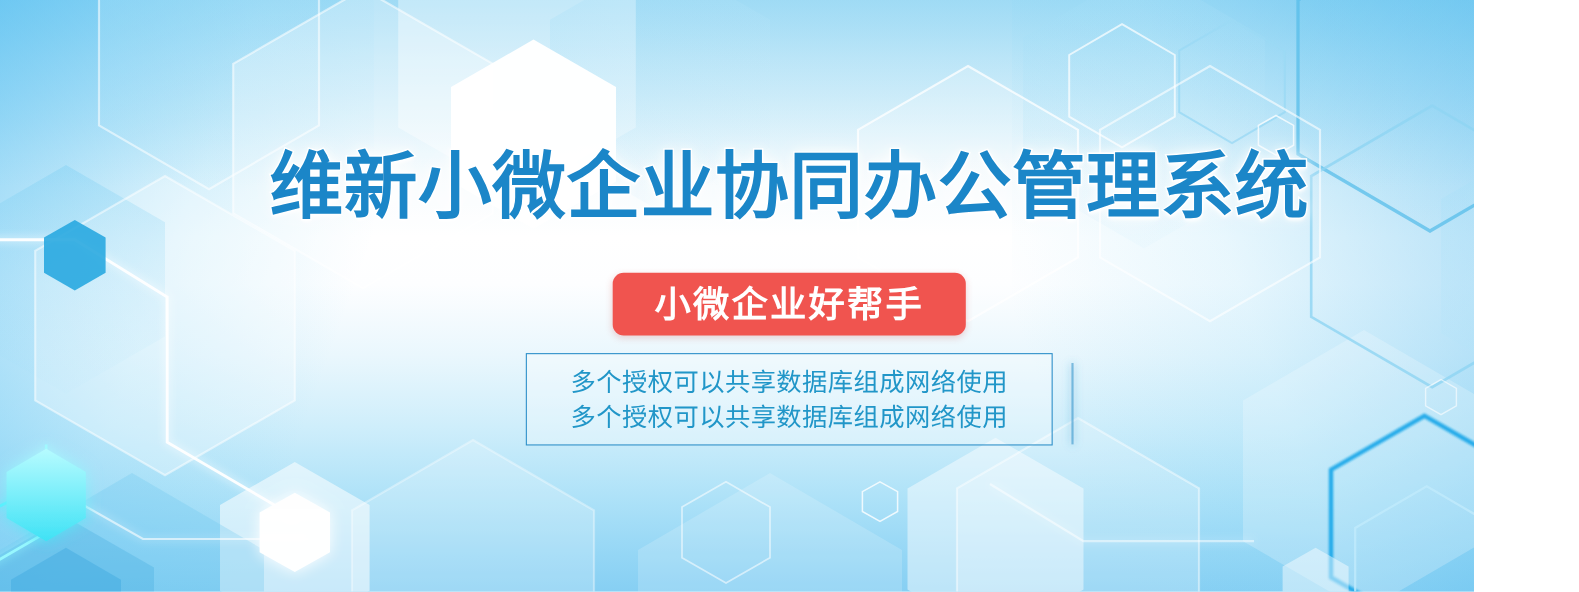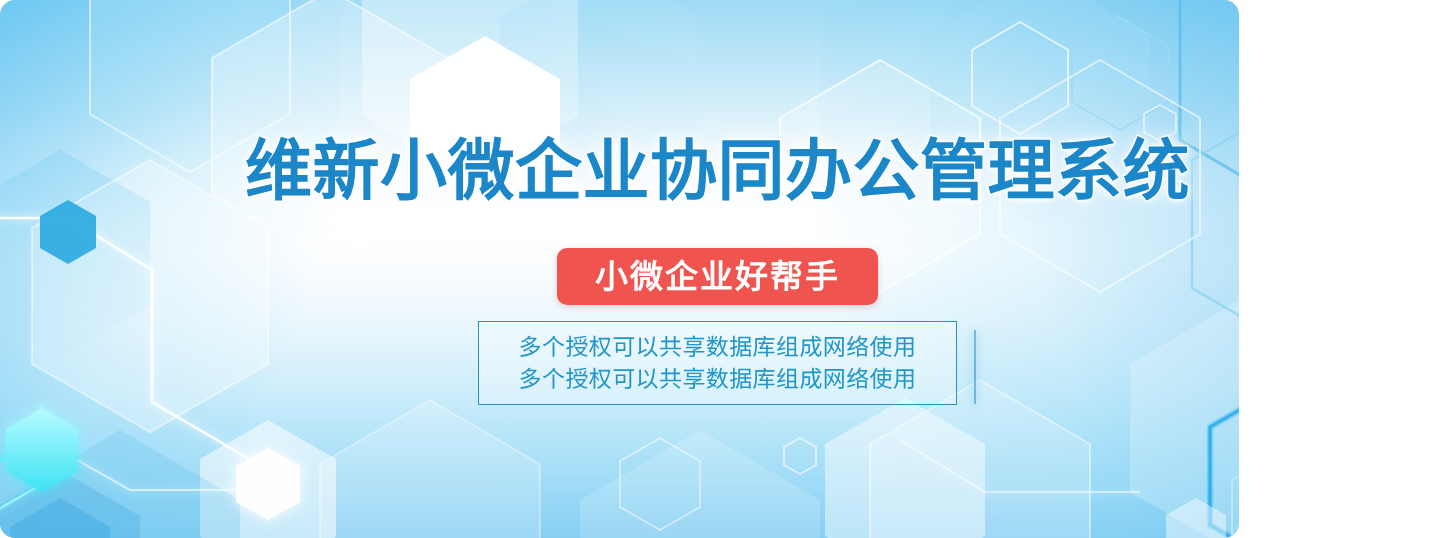--- a/index.html
+++ b/index.html
@@ -5,34 +5,33 @@
 <style>
   html,body{margin:0;padding:0;}
   body{
     width:1435px;height:538px;overflow:hidden;
     font-family:"Liberation Sans","DejaVu Sans",sans-serif;
     background:#ffffff;
   }
 
   
   #banner{
-    position:relative;width:1239px;height:538px;overflow:hidden;
+    position:relative;width:1340px;height:538px;overflow:hidden;
     background:
       linear-gradient(180deg,
         #bfe6f7 0%,
         #d9f0fa 10%,
         #f2fafd 26%,
         #ffffff 40%,
         #fdfeff 48%,
         #eaf7fd 60%,
         #cfeefb 72%,
         #aee2f8 84%,
         #94d6f5 94%,
         #86cff3 100%);
-    border-radius: 15px;
   }
   
   #tint-left{
     position:absolute;left:0;top:0;width:340px;height:538px;
     background:linear-gradient(110deg,rgba(70,185,240,.55) 0%,rgba(110,205,245,.22) 45%,rgba(255,255,255,0) 78%);
     pointer-events:none;
   }
   #tint-right{
     position:absolute;right:0;top:0;width:420px;height:538px;
     background:linear-gradient(250deg,rgba(60,175,235,.42) 0%,rgba(130,212,246,.18) 50%,rgba(255,255,255,0) 85%);

